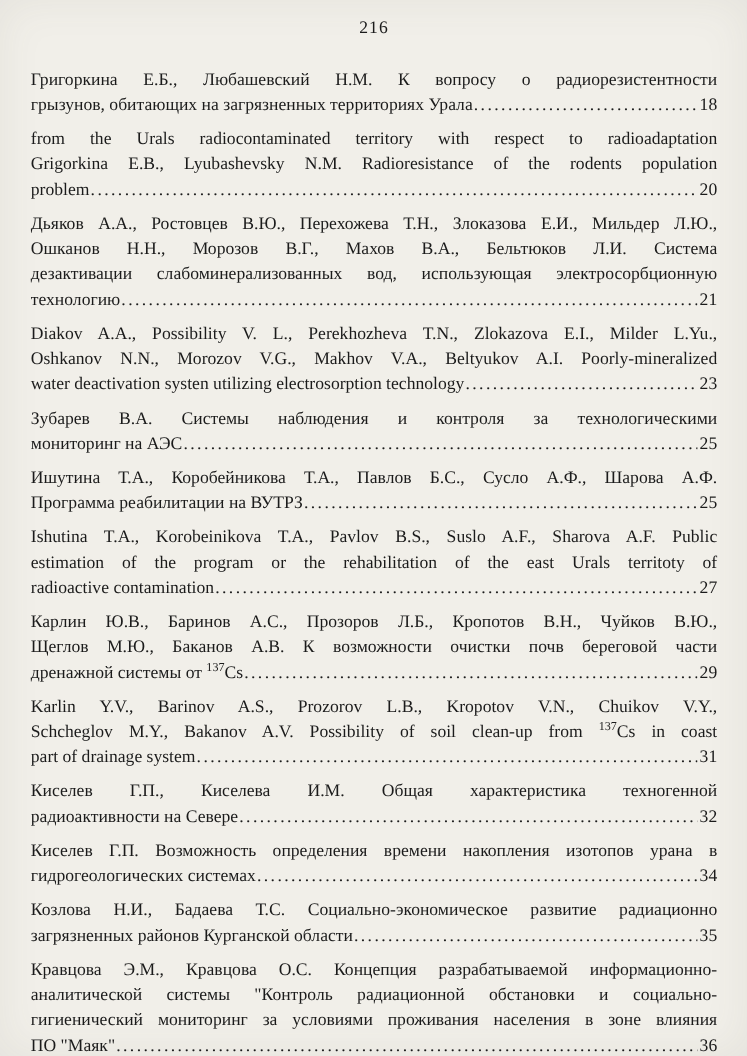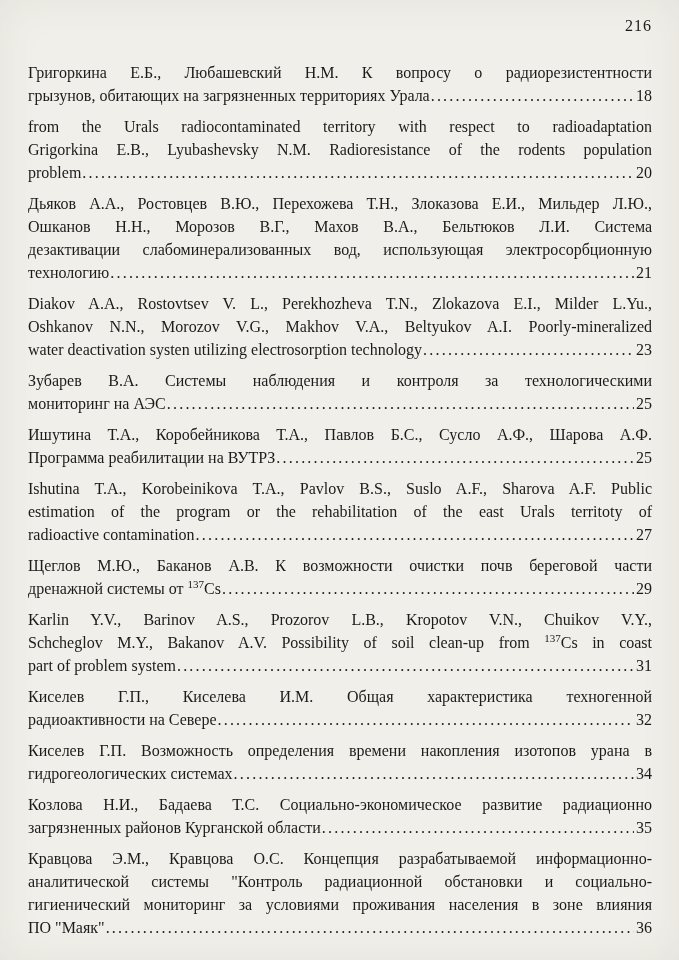--- a/index.html
+++ b/index.html
@@ -14,21 +14,21 @@
     box-sizing: border-box;
     background: #f1efe9;
     color: #1b1b1b;
     font-family: "Liberation Serif", "DejaVu Serif", serif;
     font-size: 16px;
     line-height: 23px;
     padding: 14px 27px 0 28px;
     box-shadow: inset 0 0 40px rgba(90,85,75,0.08);
   }
   .page-number {
-    text-align: right;
+    text-align: center;
     letter-spacing: 1px;
     margin-bottom: 24px;
   }
   .entry { margin-bottom: 8px; }
   .line {
     text-align: justify;
     text-align-last: justify;
     white-space: normal;
   }
   .lastline {
@@ -86,21 +86,21 @@
         <div class="line">Дьяков А.А., Ростовцев В.Ю., Перехожева Т.Н., Злоказова Е.И., Мильдер Л.Ю.,</div>
         <div class="line">Ошканов Н.Н., Морозов В.Г., Махов В.А., Бельтюков Л.И. Система</div>
         <div class="line">дезактивации слабоминерализованных вод, использующая электросорбционную</div>
         <div class="lastline">
           <span class="txt">технологию</span>
           <span class="dots"></span>
           <span class="pg">21</span>
         </div>
       </div>
       <div class="entry">
-        <div class="line">Diakov A.A., Rostovtsev V. L., Perekhozheva T.N., Zlokazova E.I., Milder L.Yu.,</div>
+        <div class="line">Diakov A.A., Possibility V. L., Perekhozheva T.N., Zlokazova E.I., Milder L.Yu.,</div>
         <div class="line">Oshkanov N.N., Morozov V.G., Makhov V.A., Beltyukov A.I. Poorly-mineralized</div>
         <div class="lastline">
           <span class="txt">water deactivation systen utilizing electrosorption technology</span>
           <span class="dots"></span>
           <span class="pg">23</span>
         </div>
       </div>
       <div class="entry">
         <div class="line">Зубарев В.А. Системы наблюдения и контроля за технологическими</div>
         <div class="lastline">
@@ -120,32 +120,33 @@
       <div class="entry">
         <div class="line">Ishutina T.A., Korobeinikova T.A., Pavlov B.S., Suslo A.F., Sharova A.F. Public</div>
         <div class="line">estimation of the program or the rehabilitation of the east Urals territoty of</div>
         <div class="lastline">
           <span class="txt">radioactive contamination</span>
           <span class="dots"></span>
           <span class="pg">27</span>
         </div>
       </div>
       <div class="entry">
+        <div class="line">Карлин Ю.В., Баринов А.С., Прозоров Л.Б., Кропотов В.Н., Чуйков В.Ю.,</div>
         <div class="line">Щеглов М.Ю., Баканов А.В. К возможности очистки почв береговой части</div>
         <div class="lastline">
           <span class="txt"><span>дренажной системы от </span><sup>137</sup><span>Cs</span></span>
           <span class="dots"></span>
           <span class="pg">29</span>
         </div>
       </div>
       <div class="entry">
         <div class="line">Karlin Y.V., Barinov A.S., Prozorov L.B., Kropotov V.N., Chuikov V.Y.,</div>
         <div class="line"><span>Schcheglov M.Y., Bakanov A.V. Possibility of soil clean-up from </span><sup>137</sup><span>Cs in coast</span></div>
         <div class="lastline">
-          <span class="txt">part of problem system</span>
+          <span class="txt">part of drainage system</span>
           <span class="dots"></span>
           <span class="pg">31</span>
         </div>
       </div>
       <div class="entry">
         <div class="line">Киселев Г.П., Киселева И.М. Общая характеристика техногенной</div>
         <div class="lastline">
           <span class="txt">радиоактивности на Севере</span>
           <span class="dots"></span>
           <span class="pg">32</span>

